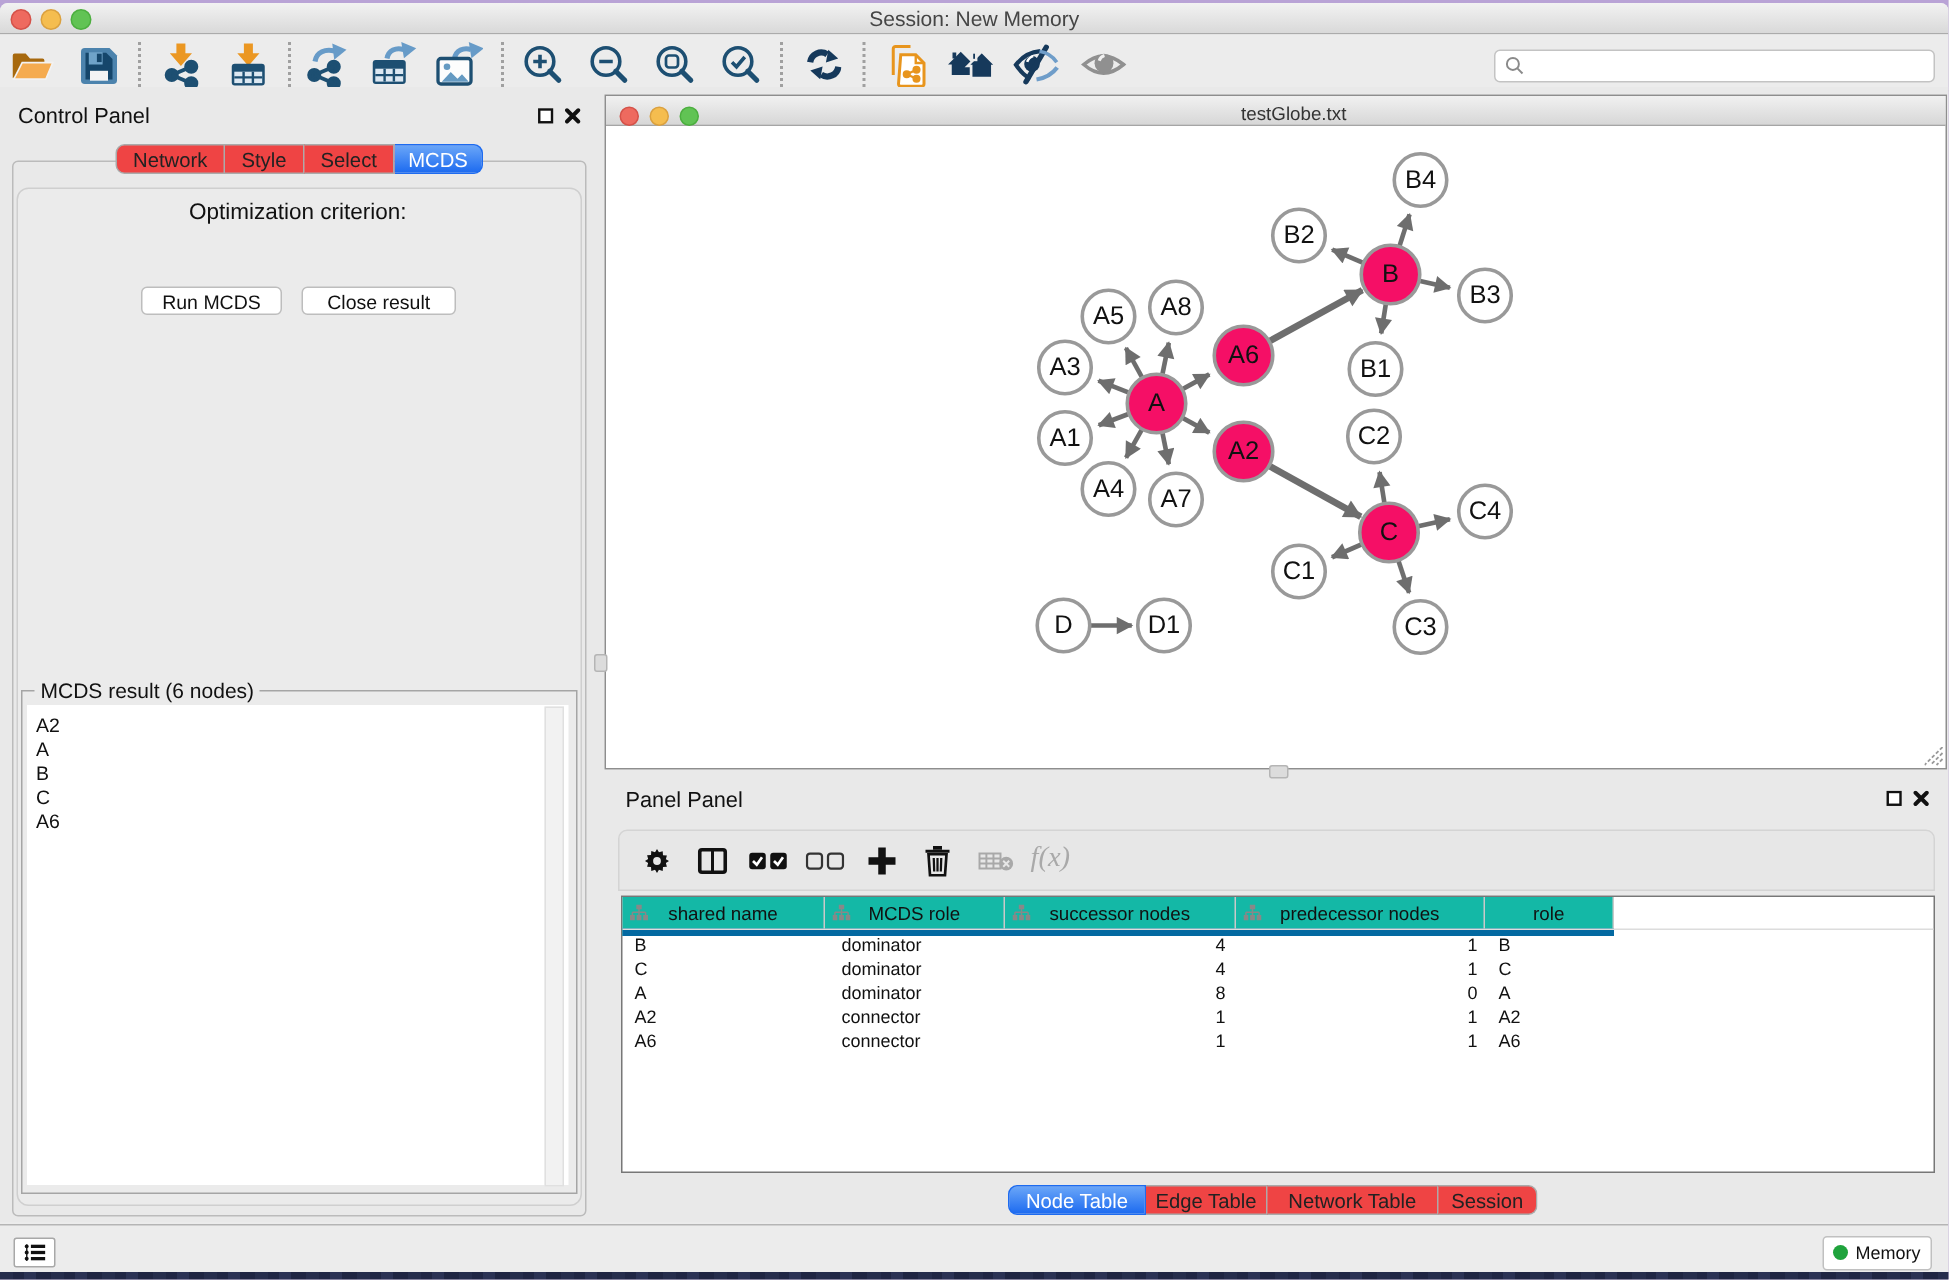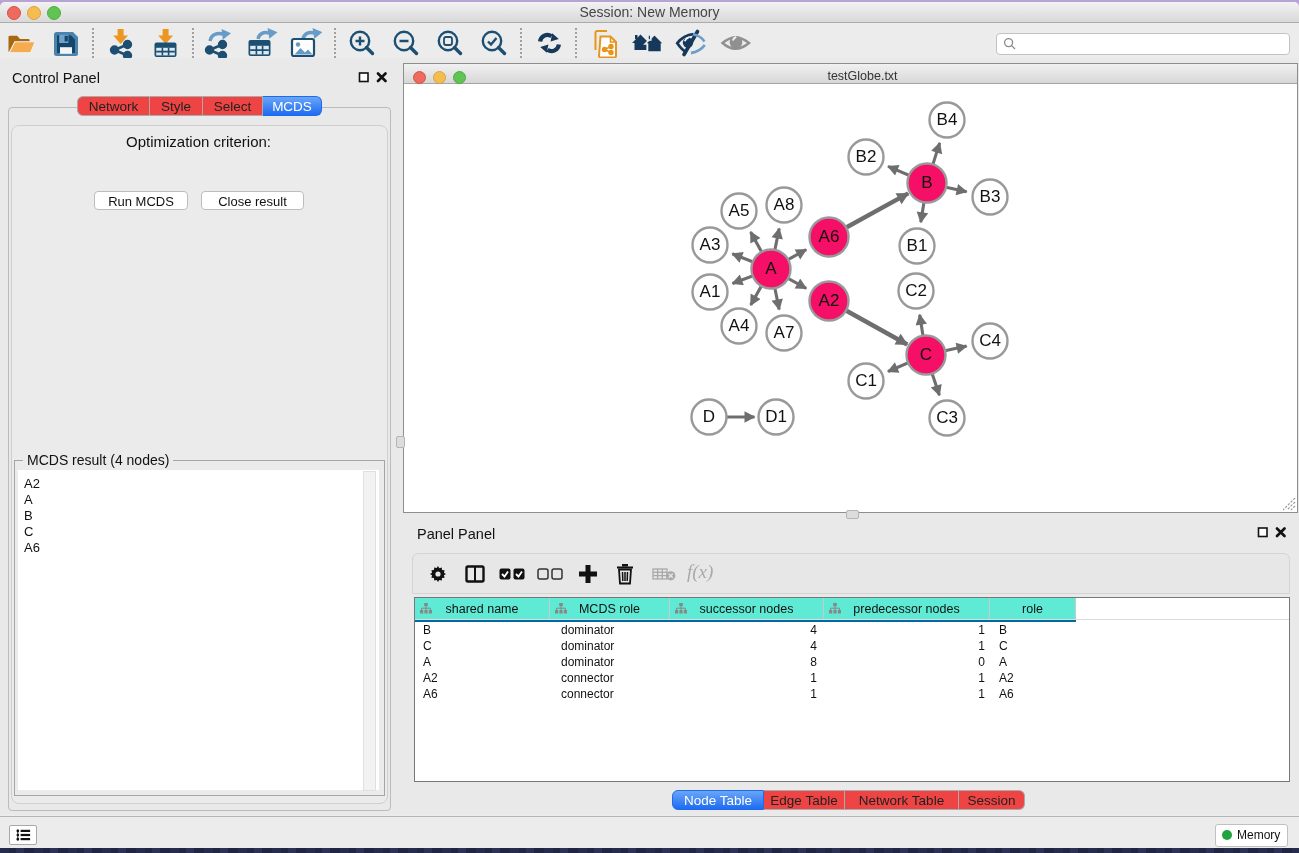--- a/index.html
+++ b/index.html
@@ -76,21 +76,21 @@
   .e1{stroke:#6e6e6e;stroke-width:4.5;}
   #grip{position:absolute;right:1px;bottom:1px;}
 
   
   #tpanel{position:absolute;left:403px;top:457px;width:896px;height:300px;}
   #tpanel h1{position:absolute;left:14px;top:11px;margin:0;font-size:14.5px;font-weight:normal;color:#111;}
   #ttoolbar{position:absolute;left:9px;top:38px;width:876px;height:39px;background:#e7e7e7;
      border:1px solid #d4d4d4;border-radius:6px 6px 0 0;}
   #ttable{position:absolute;left:11px;top:82px;width:874px;height:183px;background:#fff;
      border:1px solid #777;}
-  #thead{position:absolute;left:0;top:0;height:21px;background:#5eead4;border-bottom:3px solid #0369a1;
+  #thead{position:absolute;left:0;top:0;height:21px;background:#14b8a6;border-bottom:5px solid #0369a1;
      display:flex;font-size:12.5px;color:#111;}
   .th{border-right:1px solid #c9c9c9;box-sizing:border-box;position:relative;display:flex;align-items:center;justify-content:center;}
   .th svg{position:absolute;left:5px;top:5px;}
   .trow{position:absolute;font-size:12px;color:#111;height:16px;line-height:16px;}
   .cell{position:absolute;top:0;}
   #ttabs{position:absolute;left:269px;top:275px;height:20px;display:flex;font-size:13.5px;}
 
   
   #listbtn{position:absolute;left:9px;top:8px;width:26px;height:18px;background:#fff;
      border:1px solid #a8a8a8;border-radius:2px;}
@@ -275,21 +275,21 @@
       <div id="cptabs">
         <div class="tab first" style="width:73px">Network</div>
         <div class="tab" style="width:53px">Style</div>
         <div class="tab" style="width:60px">Select</div>
         <div class="tab sel last" style="width:59px">MCDS</div>
       </div>
       <div id="optlabel">Optimization criterion:</div>
       <div class="btn" style="left:94px;top:133px;width:92px">Run MCDS</div>
       <div class="btn" style="left:201px;top:133px;width:101px">Close result</div>
       <div id="mcdsbox">
-        <div id="mcdslegend">MCDS result (4 nodes)</div>
+        <div id="mcdslegend">MCDS result (6 nodes)</div>
         <div id="mcdslist">A2<br>A<br>B<br>C<br>A6</div>
         <div id="mcdsscroll"></div>
       </div>
     </div>
 
     <div id="netwin">
       <div id="nettitle">
         <div class="tl t1"></div>
           <div class="tl t2"></div>
           <div class="tl t3"></div>

